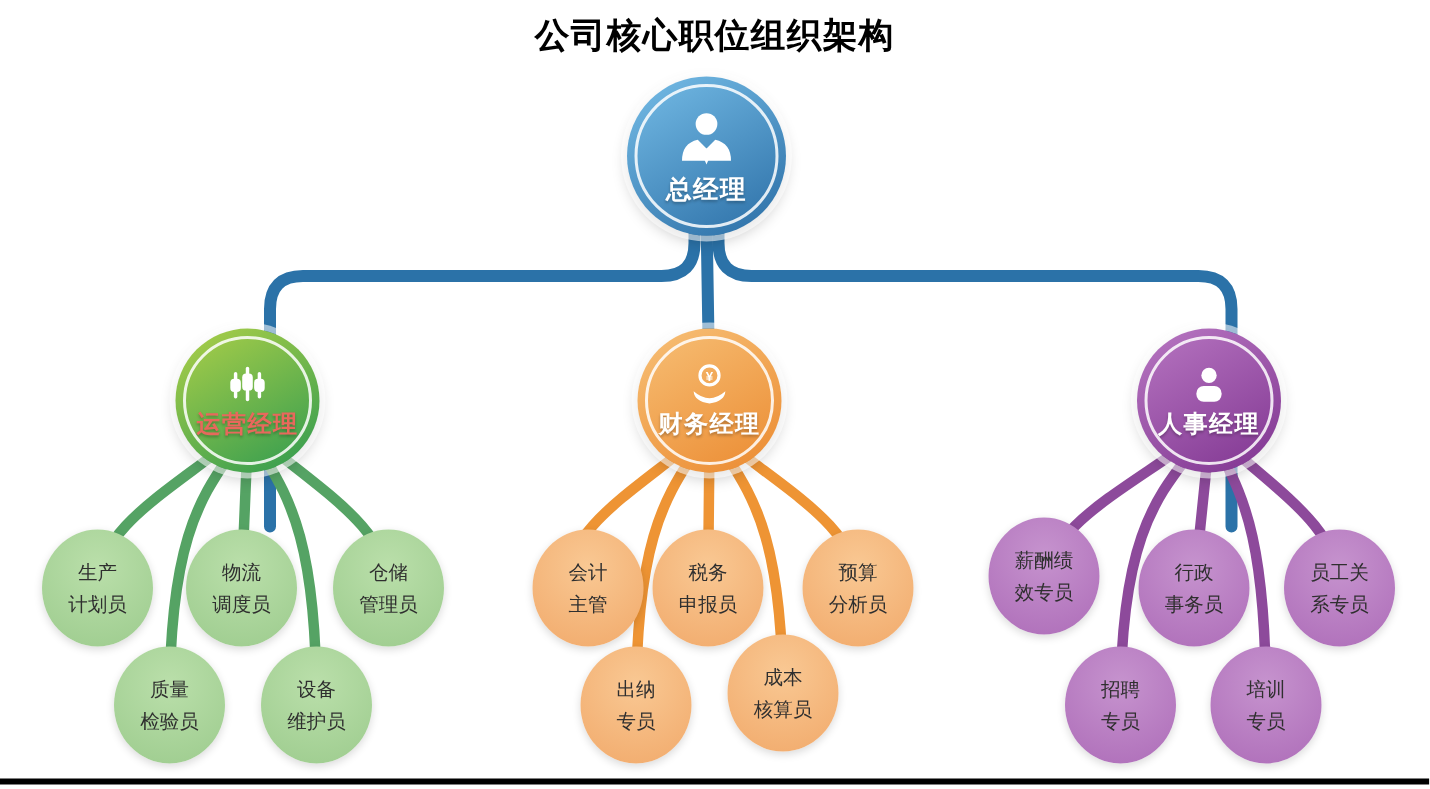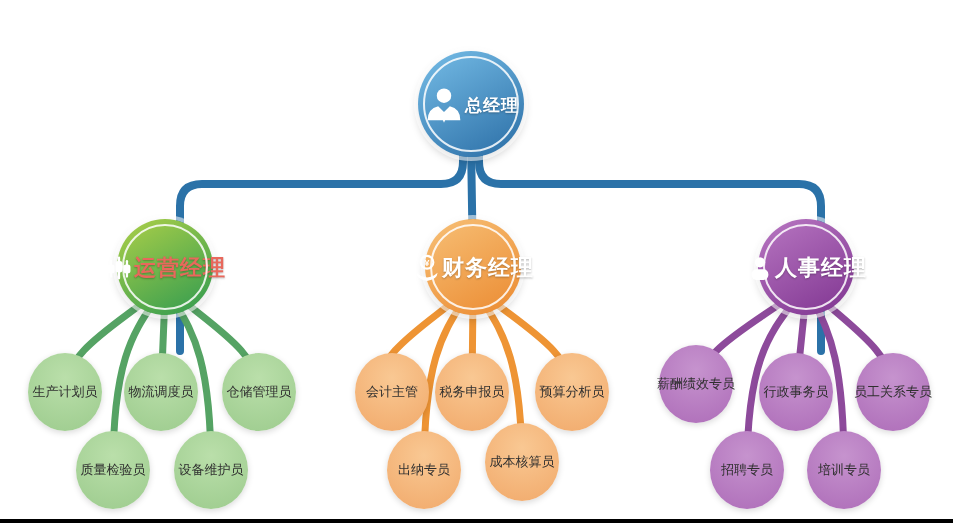--- a/index.html
+++ b/index.html
@@ -1,39 +1,40 @@
 <!DOCTYPE html>
 <html><head>
 <meta charset="utf-8">
 <style>
   html,body{margin:0;padding:0;background:#fff;}
   .canvas{position:relative;width:953px;height:526px;background:#ffffff;overflow:hidden;
           font-family:"Liberation Sans",sans-serif;}
   .title{position:absolute;top:8px;left:0;width:100%;text-align:center;
          font-size:23px;font-weight:bold;color:#000;letter-spacing:1px;z-index:4;}
   #connector-svg{position:absolute;left:0;top:0;z-index:1;}
-  .node{position:absolute;border-radius:50%;z-index:2;display:flex;flex-direction:row;
+  .node{position:absolute;border-radius:50%;z-index:2;display:flex;flex-direction:column;
         align-items:center;justify-content:center;box-sizing:border-box;}
   .root,.mgr{box-shadow:0 0 0 4px rgba(255,255,255,.55),0 4px 10px rgba(0,0,0,.22);}
   .ring{position:absolute;inset:5px;border:2px solid rgba(255,255,255,.85);border-radius:50%;}
   .nicon{line-height:0;margin-top:1px;}
   .mgr .nicon svg{width:30px;height:30px;}
   .root .nicon svg{width:42px;height:42px;}
-  .nlabel{font-weight:bold;font-size:22px;margin-top:2px;letter-spacing:1px;
+  .nlabel{font-weight:bold;font-size:16px;margin-top:2px;letter-spacing:1px;
           text-shadow:0 1px 2px rgba(0,0,0,.28);white-space:nowrap;}
   .root .nlabel{font-size:17px;}
   .leaf{width:74px;height:78px;font-size:13px;line-height:1.65;text-align:center;
         box-shadow:0 2px 6px rgba(0,0,0,.15);}
   .lline{white-space:nowrap;}
   .bottom-bar{position:absolute;left:0;top:519px;width:100%;height:4px;background:#000;z-index:5;}
 </style>
 </head>
 <body>
 
 <div class="canvas">
+  <div class="title">公司核心职位组织架构</div>
   <svg id="connector-svg" width="953" height="526">
       <path d="M 463 148 L 463 162 Q 463 184 441 184 L 202 184 Q 180 184 180 206 L 180 351" stroke="#2b72a8" stroke-width="8" fill="none" stroke-linecap="round"></path>
       <path d="M 479 148 L 479 162 Q 479 184 501 184 L 799 184 Q 821 184 821 206 L 821 351" stroke="#2b72a8" stroke-width="8" fill="none" stroke-linecap="round"></path>
       <path d="M 471 144 L 473 267" stroke="#2b72a8" stroke-width="8" fill="none" stroke-linecap="round"></path>
       <path d="M 153 295 C 110 329, 65 353, 65 392" stroke="#55a364" stroke-width="7" fill="none" stroke-linecap="round"></path>
       <path d="M 165 295 L 161 392" stroke="#55a364" stroke-width="7" fill="none" stroke-linecap="round"></path>
       <path d="M 176.28 295 C 216.7 329, 259 353, 259 392" stroke="#55a364" stroke-width="7" fill="none" stroke-linecap="round"></path>
       <path d="M 158.76 295 C 136.4 329, 113 353, 113 470" stroke="#55a364" stroke-width="7" fill="none" stroke-linecap="round"></path>
       <path d="M 170.52 295 C 190.3 329, 211 353, 211 470" stroke="#55a364" stroke-width="7" fill="none" stroke-linecap="round"></path>
       <path d="M 461.48 295 C 420.2 329, 377 353, 377 392" stroke="#ee9434" stroke-width="7" fill="none" stroke-linecap="round"></path>

